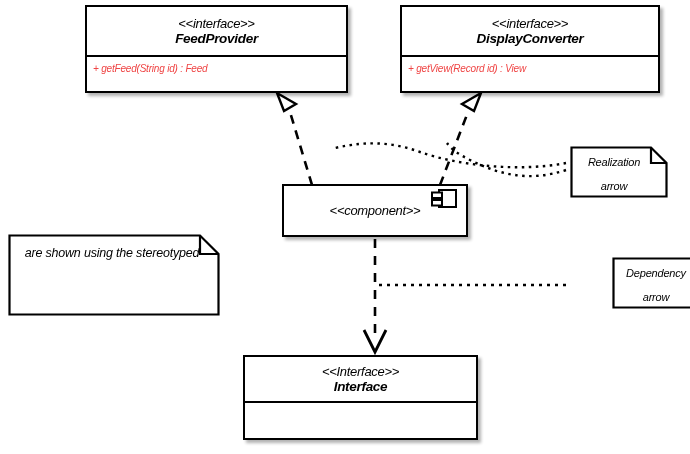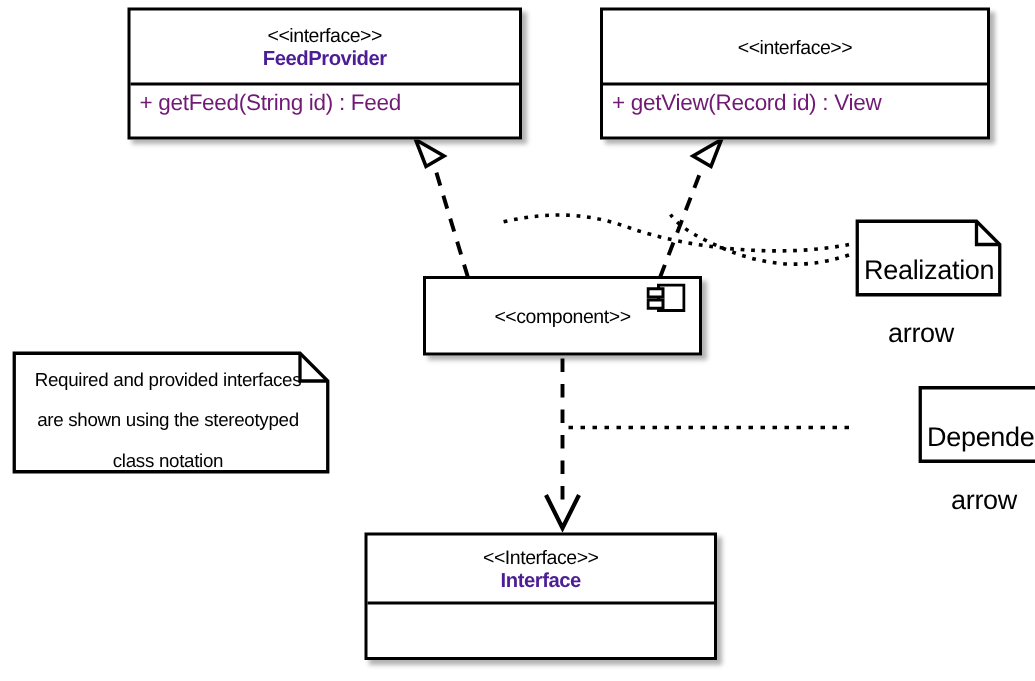--- a/index.html
+++ b/index.html
@@ -9,20 +9,21 @@
   }
   body {
     font-family: "Liberation Sans", sans-serif;
   }
   #diagram-root {
     position: relative;
     width: 690px;
     height: 454px;
     background: #ffffff;
     overflow: hidden;
+    font-style: italic;
   }
   svg.layer {
     position: absolute;
     left: 0;
     top: 0;
     width: 690px;
     height: 454px;
   }
   
   .uml-box {
@@ -55,28 +56,28 @@
     font-size: 13px;
     line-height: 15px;
     color: #000;
     letter-spacing: -0.3px;
     white-space: nowrap;
   }
   .classname {
     font-size: 13.5px;
     line-height: 16px;
     font-weight: bold;
-    color: #4c1d95;
+    color: #000000;
     letter-spacing: -0.3px;
     white-space: nowrap;
   }
   .operation {
-    font-size: 15px;
+    font-size: 10px;
     line-height: 15px;
-    color: #701a75;
+    color: #ef4444;
     letter-spacing: -0.2px;
     padding: 4px 0 0 6px;
     white-space: nowrap;
   }
   
   .comp-box {
     position: absolute;
     box-sizing: border-box;
     background: #ffffff;
     border: 2px solid #000000;
@@ -116,23 +117,23 @@
     letter-spacing: -0.2px;
     width: 100%;
   }
   .note-big .note-text {
     font-size: 12.5px;
     line-height: 16px;
     padding: 11px 14px 0 10px;
     box-sizing: border-box;
   }
   .note-small .note-text {
-    font-size: 18px;
+    font-size: 11px;
     line-height: 15px;
-    padding: 27px 16px 0 6px;
+    padding: 9px 16px 0 6px;
     box-sizing: border-box;
   }
 </style>
 </head>
 <body>
 
 <div id="diagram-root">
 
   <svg class="layer" viewBox="0 0 690 454" xmlns="http://www.w3.org/2000/svg">
 
@@ -172,20 +173,21 @@
       <div class="classname">FeedProvider</div>
     </div>
     <div class="uml-body" style="height:34px;">
       <div class="operation">+ getFeed(String id) : Feed</div>
     </div>
   </div>
 
   <div class="uml-box" style="left:400px; top:5px; width:260px; height:88px;">
     <div class="uml-head" style="height:50px;">
       <div class="stereotype">&lt;&lt;interface&gt;&gt;</div>
+      <div class="classname">DisplayConverter</div>
     </div>
     <div class="uml-body" style="height:34px;">
       <div class="operation">+ getView(Record id) : View</div>
     </div>
   </div>
 
   <div class="comp-box" style="left:282px; top:184px; width:186px; height:53px;">
     <svg class="comp-icon" viewBox="0 0 26 20" xmlns="http://www.w3.org/2000/svg">
       <rect x="8" y="1" width="17" height="17" fill="#ffffff" stroke="#000000" stroke-width="2"></rect>
       <rect x="1" y="3.5" width="10" height="5.5" fill="#ffffff" stroke="#000000" stroke-width="2"></rect>
@@ -199,23 +201,21 @@
       <div class="stereotype">&lt;&lt;Interface&gt;&gt;</div>
       <div class="classname">Interface</div>
     </div>
   </div>
 
   <div class="note note-big" style="left:8px; top:234px; width:212px; height:82px;">
     <svg class="note-svg" viewBox="0 0 212 82" preserveAspectRatio="none" xmlns="http://www.w3.org/2000/svg">
       <path d="M 1.5 1.5 L 192 1.5 L 210.5 20 L 210.5 80.5 L 1.5 80.5 Z" fill="#ffffff" stroke="#000000" stroke-width="2.2" stroke-linejoin="miter"></path>
       <path d="M 192 1.5 L 192 20 L 210.5 20" fill="none" stroke="#000000" stroke-width="2.2" stroke-linejoin="miter"></path>
     </svg>
-    <div class="note-text">Required and provided interfaces</div>
     <div class="note-text">are shown using the stereotyped</div>
-    <div class="note-text">class notation</div>
   </div>
 
   <div class="note note-small" style="left:570px; top:146px; width:98px; height:52px;">
     <svg class="note-svg" viewBox="0 0 98 52" preserveAspectRatio="none" xmlns="http://www.w3.org/2000/svg">
       <path d="M 1.5 1.5 L 81 1.5 L 96.5 17 L 96.5 50.5 L 1.5 50.5 Z" fill="#ffffff" stroke="#000000" stroke-width="2.2" stroke-linejoin="miter"></path>
       <path d="M 81 1.5 L 81 17 L 96.5 17" fill="none" stroke="#000000" stroke-width="2.2" stroke-linejoin="miter"></path>
     </svg>
     <div class="note-text">Realization</div>
     <div class="note-text">arrow</div>
   </div>

